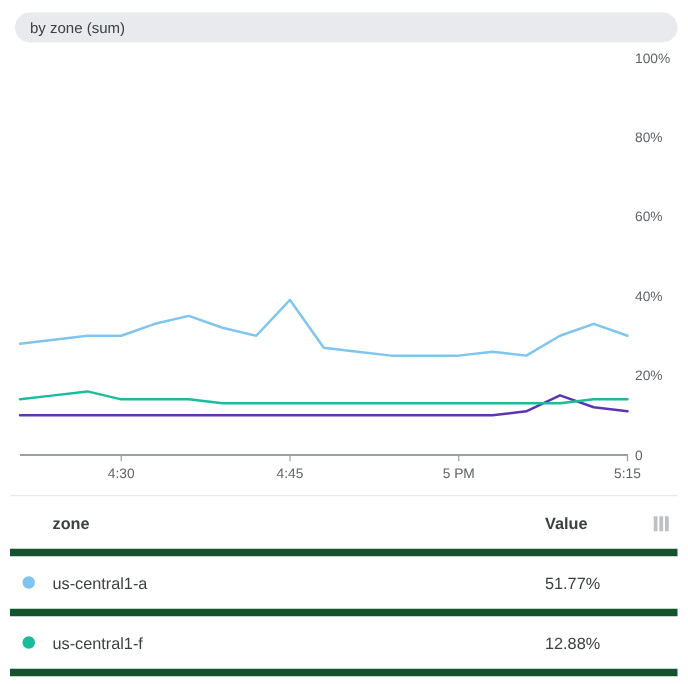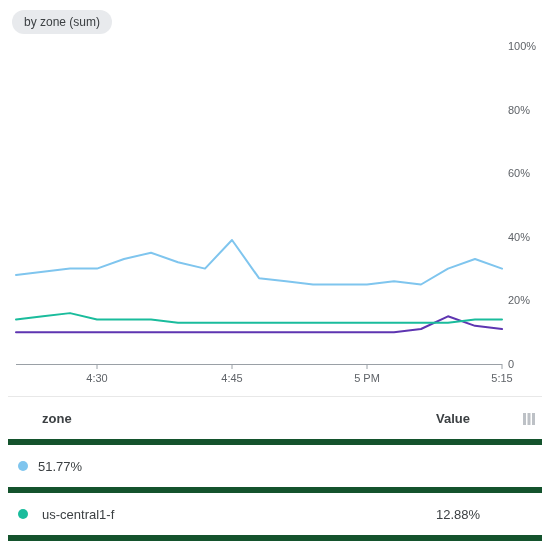--- a/index.html
+++ b/index.html
@@ -13,20 +13,21 @@
   }
   .wrap {
     padding: 6px 8px 10px 8px;
     box-sizing: border-box;
     width: 550px;
   }
   .chips {
     display: flex;
     gap: 8px;
     margin: 4px 0 4px 4px;
+    flex-direction: column;
   }
   .chip {
     background: #e8eaed;
     color: #3c4043;
     font-size: 12px;
     padding: 4px 12px;
     border-radius: 12px;
     line-height: 16px;
   }
   .chart-area {
@@ -164,20 +165,21 @@
           <rect x="5.5" y="1" width="3" height="12" fill="#bdc1c6"></rect>
           <rect x="10" y="1" width="3" height="12" fill="#bdc1c6"></rect>
         </svg>
       </div>
     </div>
     <div id="legend-rows">
         <div class="legend-row">
           <div class="swatch-col">
             <div class="swatch" style="background: rgb(127, 197, 238);"></div>
           </div>
+          <div class="name-col">us-central1-a</div>
           <div class="value-col">51.77%</div>
           <div class="icon-col"></div>
         </div>
         <div class="legend-row">
           <div class="swatch-col">
             <div class="swatch" style="background: rgb(26, 188, 156);"></div>
           </div>
           <div class="name-col">us-central1-f</div>
           <div class="value-col">12.88%</div>
           <div class="icon-col"></div>

